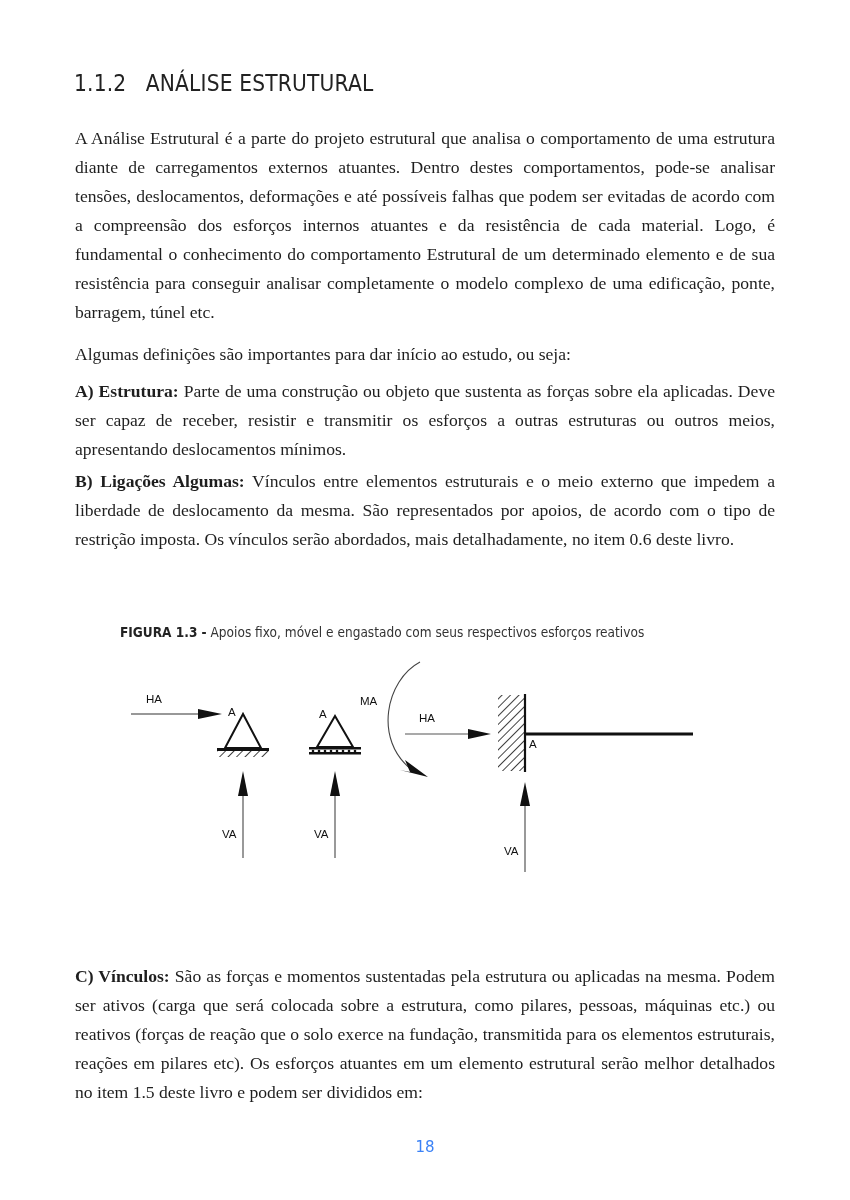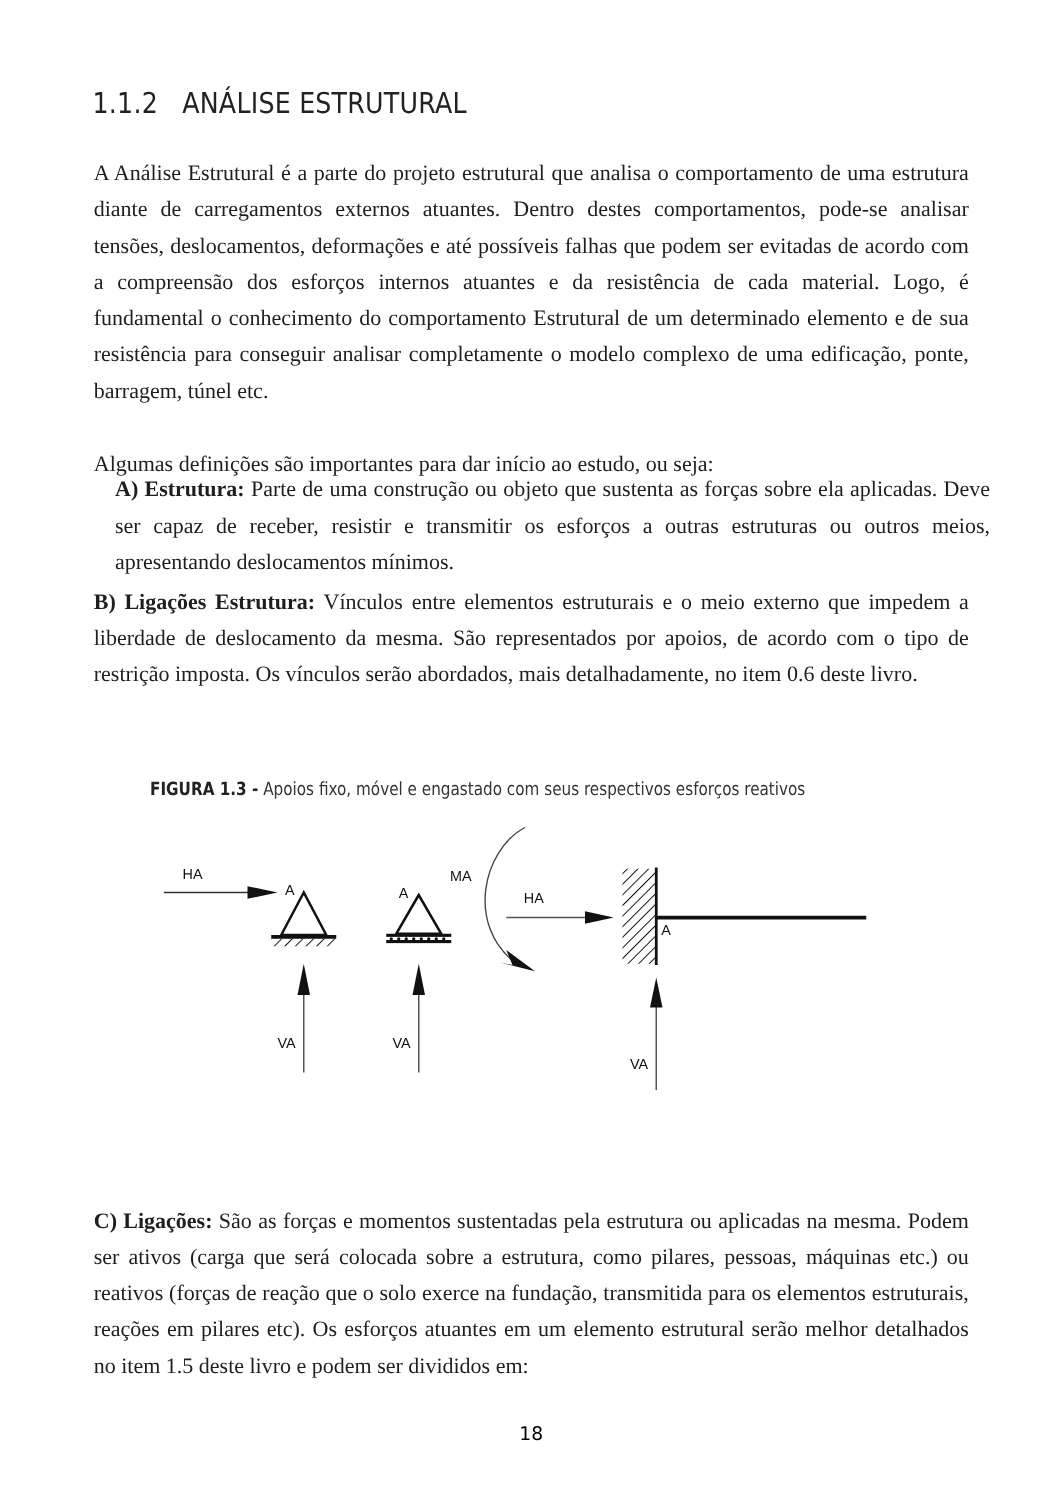--- a/index.html
+++ b/index.html
@@ -66,41 +66,41 @@
       fill: #111;
     }
     .page-number {
       position: absolute;
       left: 0;
       width: 850px;
       top: 1138px;
       text-align: center;
       font-family: "DejaVu Sans", sans-serif;
       font-size: 15px;
-      color: #000000;
+      color: #3b82f6;
     }
   </style>
 </head>
 <body>
 
 <h1 class="heading">
   <span class="num">1.1.2</span><span>ANÁLISE ESTRUTURAL</span>
 </h1>
 
 <p class="para" style="top:124px;">A Análise Estrutural é a parte do projeto estrutural que analisa o comportamento de uma estrutura diante de carregamentos externos atuantes. Dentro destes comportamentos, pode-se analisar tensões, deslocamentos, deformações e até possíveis falhas que podem ser evitadas de acordo com a compreensão dos esforços internos atuantes e da resistência de cada material. Logo, é fundamental o conhecimento do comportamento Estrutural de um determinado elemento e de sua resistência para conseguir analisar completamente o modelo complexo de uma edificação, ponte, barragem, túnel etc.</p>
 
-<p class="para" style="top:357px;">Algumas definições são importantes para dar início ao estudo, ou seja:</p>
+<p class="para" style="top:340px;">Algumas definições são importantes para dar início ao estudo, ou seja:</p>
 
-<p class="para" style="top:377px;margin-left:17px;">
+<p class="para" style="top:377px;">
   <span class="term">A) Estrutura:</span>
   <span>Parte de uma construção ou objeto que sustenta as forças sobre ela aplicadas. Deve ser capaz de receber, resistir e transmitir os esforços a outras estruturas ou outros meios, apresentando deslocamentos mínimos.</span>
 </p>
 
 <p class="para" style="top:467px;">
-  <span class="term">B) Ligações Estrutura:</span>
+  <span class="term">B) Ligações Algumas:</span>
   <span>Vínculos entre elementos estruturais e o meio externo que impedem a liberdade de deslocamento da mesma. São representados por apoios, de acordo com o tipo de restrição imposta. Os vínculos serão abordados, mais detalhadamente, no item 0.6 deste livro.</span>
 </p>
 
 <div class="caption">
   <span class="label">FIGURA 1.3 -</span>
   <span>Apoios fixo, móvel e engastado com seus respectivos esforços reativos</span>
 </div>
 
 <div class="figure">
   <svg width="850" height="230" viewBox="0 650 850 230" xmlns="http://www.w3.org/2000/svg">
@@ -155,17 +155,17 @@
       <line x1="525" y1="734" x2="693" y2="734" stroke="#111" stroke-width="3"></line>
       <text x="529" y="748">A</text>
       <line x1="525" y1="872" x2="525" y2="800" stroke="#555" stroke-width="1.2"></line>
       <polygon points="525,782 520,806 530,806" fill="#111"></polygon>
       <text x="504" y="855">VA</text>
     </g>
   </svg>
 </div>
 
 <p class="para" style="top:962px;">
-  <span class="term">C) Ligações:</span>
+  <span class="term">C) Vínculos:</span>
   <span>São as forças e momentos sustentadas pela estrutura ou aplicadas na mesma. Podem ser ativos (carga que será colocada sobre a estrutura, como pilares, pessoas, máquinas etc.) ou reativos (forças de reação que o solo exerce na fundação, transmitida para os elementos estruturais, reações em pilares etc). Os esforços atuantes em um elemento estrutural serão melhor detalhados no item 1.5 deste livro e podem ser divididos em:</span>
 </p>
 
 <div class="page-number">18</div>
 
 </body></html>

